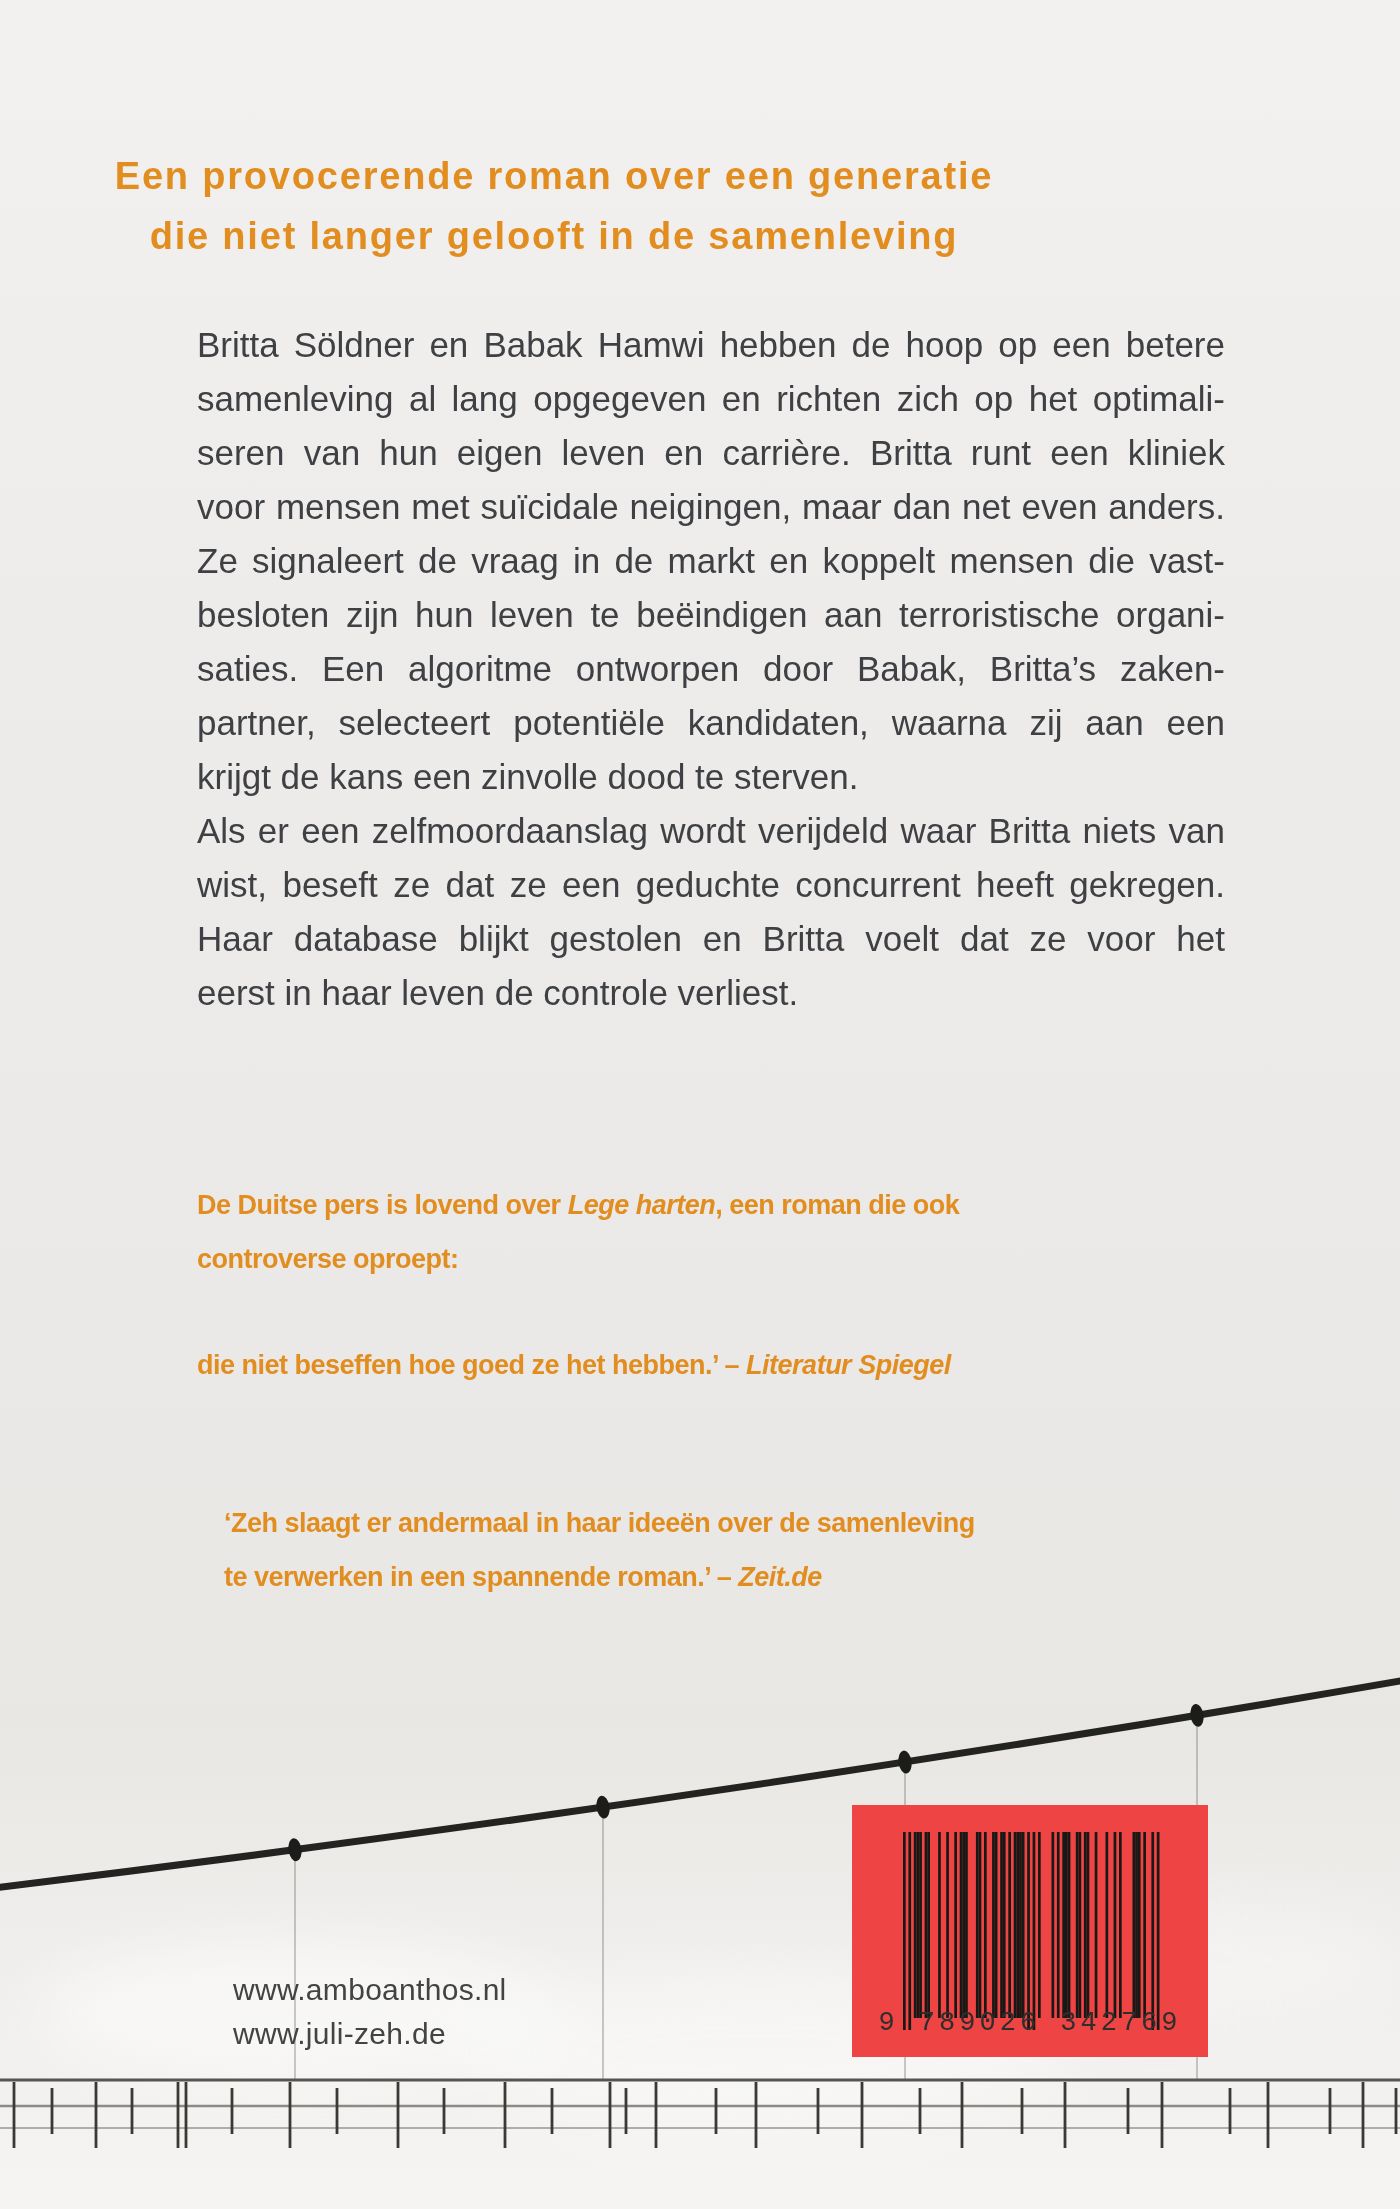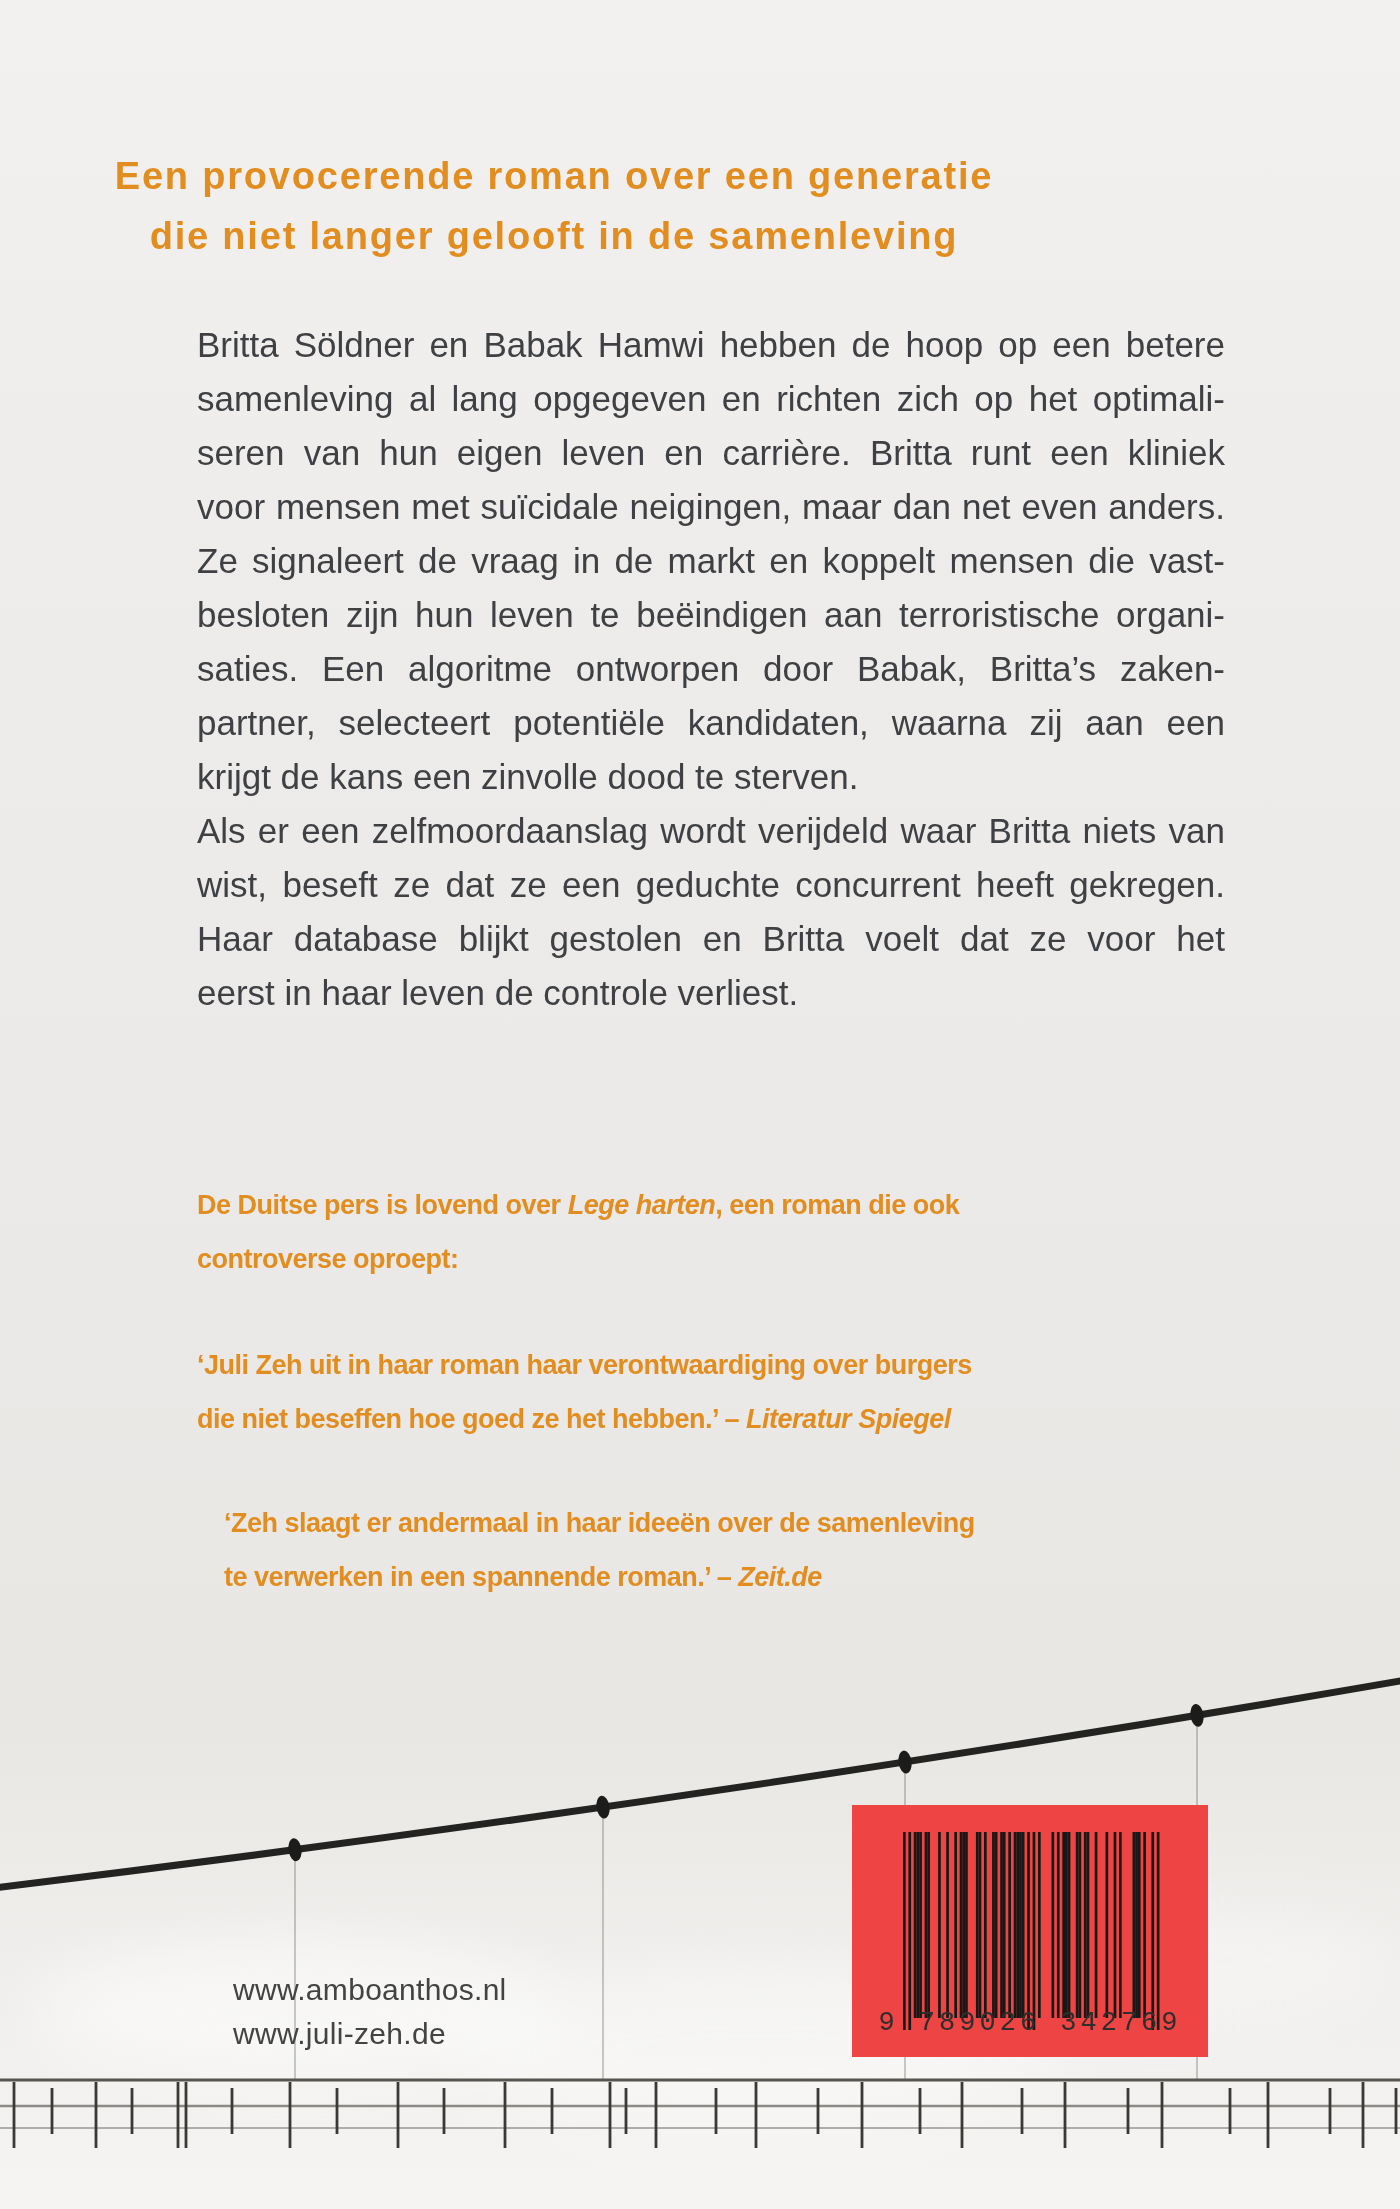--- a/index.html
+++ b/index.html
@@ -130,21 +130,20 @@
     <div class="bline j">wist, beseft ze dat ze een geduchte concurrent heeft gekregen.</div>
     <div class="bline j">Haar database blijkt gestolen en Britta voelt dat ze voor het</div>
     <div class="bline">eerst in haar leven de controle verliest.</div>
   </div>
 
 <div class="txt press" id="press-intro" style="color: rgb(226, 141, 31);">
     <div class="oline"><span>De Duitse pers is lovend over </span><span class="it">Lege harten</span><span>, een roman die ook</span></div>
     <div class="oline"><span>controverse oproept:</span></div>
   </div>
 <div class="txt quote q0" id="quote-0" style="color: rgb(226, 141, 31);">
-    <div class="oline"><span>‘Juli Zeh uit in haar roman haar verontwaardiging over burgers</span></div>
     <div class="oline"><span>die niet beseffen hoe goed ze het hebben.’ – </span><span class="it">Literatur Spiegel</span></div>
   </div>
 <div class="txt quote q1" id="quote-1" style="color: rgb(226, 141, 31); margin-left: 27px;">
     <div class="oline"><span>‘Zeh slaagt er andermaal in haar ideeën over de samenleving</span></div>
     <div class="oline"><span>te verwerken in een spannende roman.’ – </span><span class="it">Zeit.de</span></div>
   </div>
 
 <div class="txt websites" style="color: rgb(67, 67, 65);">
   <div>www.amboanthos.nl</div>
   <div>www.juli-zeh.de</div>

